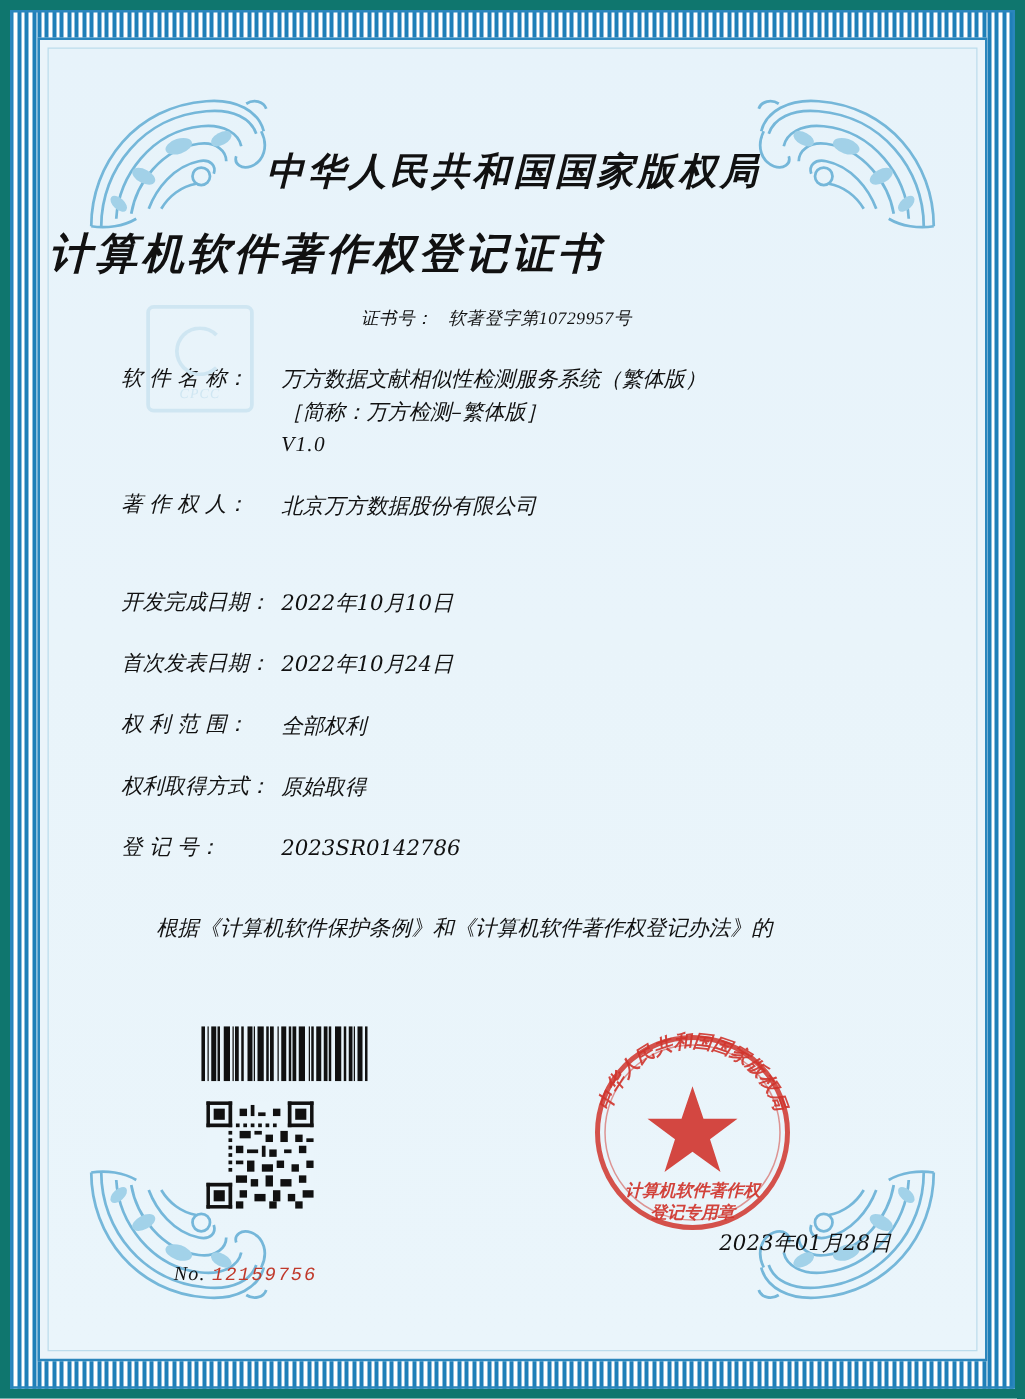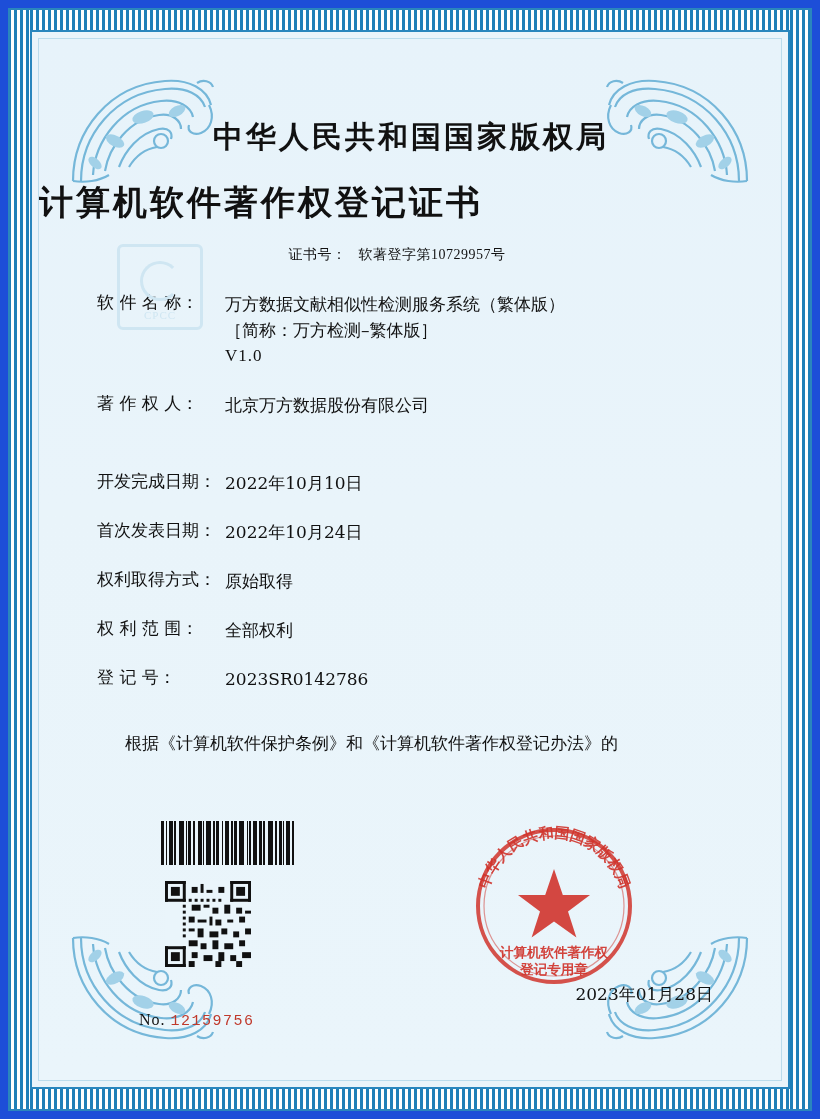--- a/index.html
+++ b/index.html
@@ -11,22 +11,23 @@
     width: 820px;
     height: 1119px;
     font-family: "Liberation Serif", serif;
     overflow: hidden;
   }
 
   .certificate {
     position: relative;
     width: 820px;
     height: 1119px;
-    background: #1d4ed8;
-    box-sizing: border-box;
+    background: #0f766e;
+    box-sizing: border-box;
+    font-style: italic;
   }
 
   
   .greek-border {
     position: absolute;
     left: 8px; top: 8px;
     width: 804px; height: 1103px;
     box-sizing: border-box;
     border: 22px solid transparent;
     background-color: #ffffff;
@@ -369,27 +370,27 @@
           <div class="f-label">开发完成日期：</div>
           <div class="f-value">2022年10月10日</div>
         </div>
 
         <div class="field-row spaced">
           <div class="f-label">首次发表日期：</div>
           <div class="f-value">2022年10月24日</div>
         </div>
 
         <div class="field-row spaced">
+          <div class="f-label">权 利 范 围：</div>
+          <div class="f-value">全部权利</div>
+        </div>
+
+        <div class="field-row spaced">
           <div class="f-label">权利取得方式：</div>
           <div class="f-value">原始取得</div>
-        </div>
-
-        <div class="field-row spaced">
-          <div class="f-label">权 利 范 围：</div>
-          <div class="f-value">全部权利</div>
         </div>
 
         <div class="field-row">
           <div class="f-label">登 记 号：</div>
           <div class="f-value">2023SR0142786</div>
         </div>
 
       </div>
 
       <div class="paragraph">

